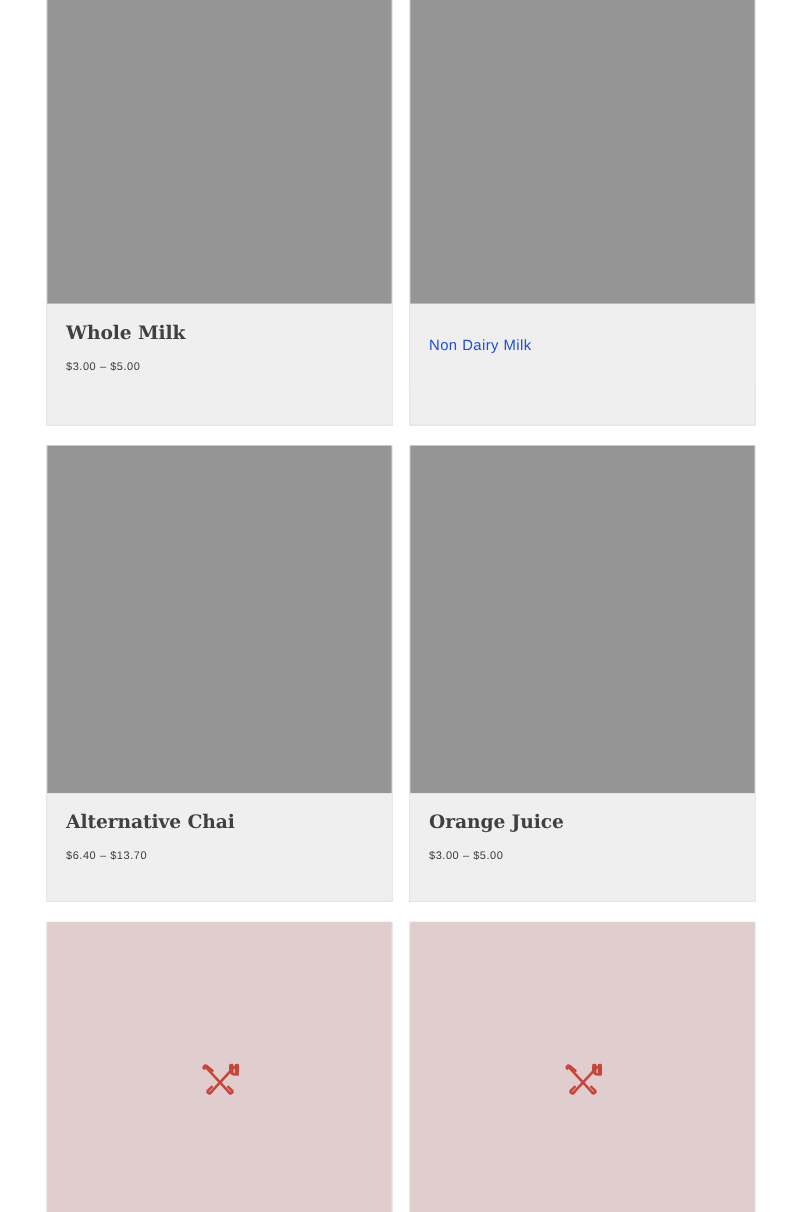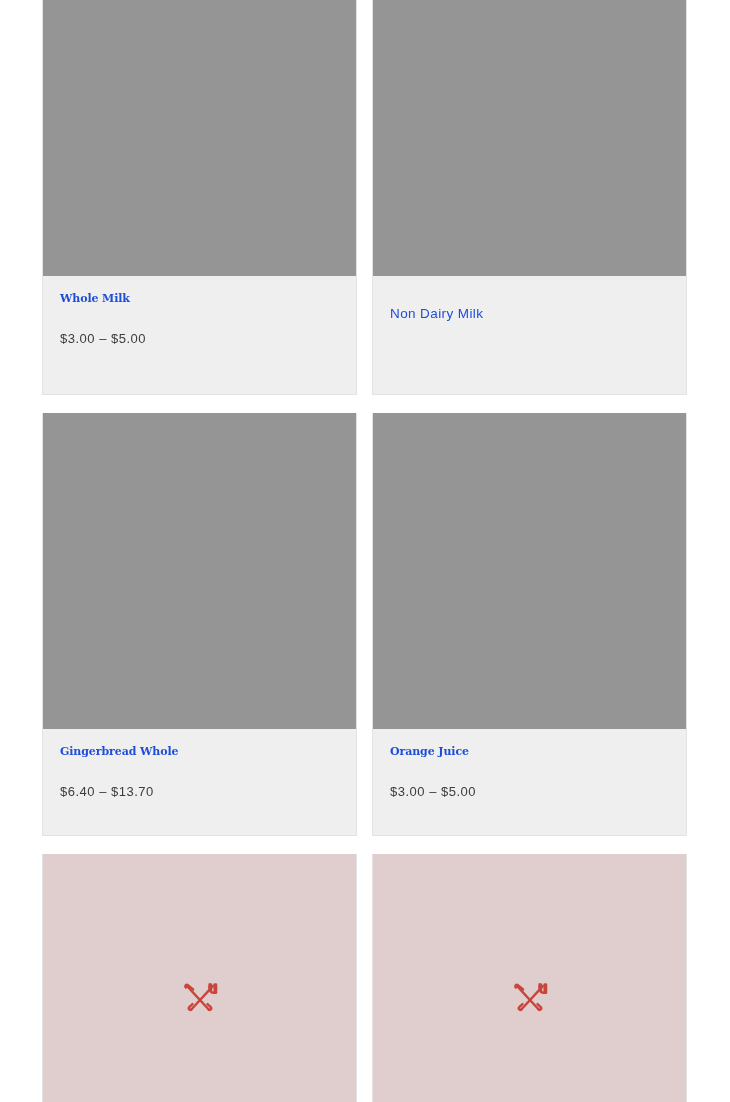--- a/index.html
+++ b/index.html
@@ -47,37 +47,37 @@
     justify-content: center;
   }
   .placeholder-icon { width: 44px; height: 44px; display: block; }
   .card-body {
     padding: 16px 17px 30px 17px;
     background: #f0efef;
   }
   .card-title {
     font-family: "DejaVu Serif", "Liberation Serif", serif;
     font-weight: bold;
-    font-size: 11px;
+    font-size: 17px;
     line-height: 1.3;
-    color: #1d4ed8;
+    color: #404040;
     letter-spacing: -0.1px;
   }
   .card-subtitle {
     margin-top: 13px;
     font-family: "Liberation Sans", sans-serif;
     font-size: 13.5px;
     line-height: 1.3;
     color: #1d4ed8;
     letter-spacing: 0.4px;
   }
   .card-price {
-    margin-top: 25px;
+    margin-top: 13px;
     font-family: "Liberation Sans", sans-serif;
-    font-size: 13px;
+    font-size: 10px;
     line-height: 1.3;
     color: #3c3c3c;
     letter-spacing: 0.5px;
   }
   .card-body.tall { padding-bottom: 46px; }
   .card-body.compact { padding-bottom: 34px; }
   .row3 .card-media { height: 290px; }
 </style>
 </head>
 <body>
@@ -96,21 +96,21 @@
     <div class="product-card">
       <div class="card-media"></div>
       <div class="card-body">
         <div class="card-subtitle">Non Dairy Milk</div>
       </div>
     </div>
 
     <div class="product-card">
       <div class="card-media" style="height:316px"></div>
       <div class="card-body compact">
-        <div class="card-title">Gingerbread Whole</div>
+        <div class="card-title">Alternative Chai</div>
         <div class="card-price">$6.40 – $13.70</div>
       </div>
     </div>
 
     <div class="product-card">
       <div class="card-media" style="height:316px"></div>
       <div class="card-body compact">
         <div class="card-title">Orange Juice</div>
         <div class="card-price">$3.00 – $5.00</div>
       </div>

